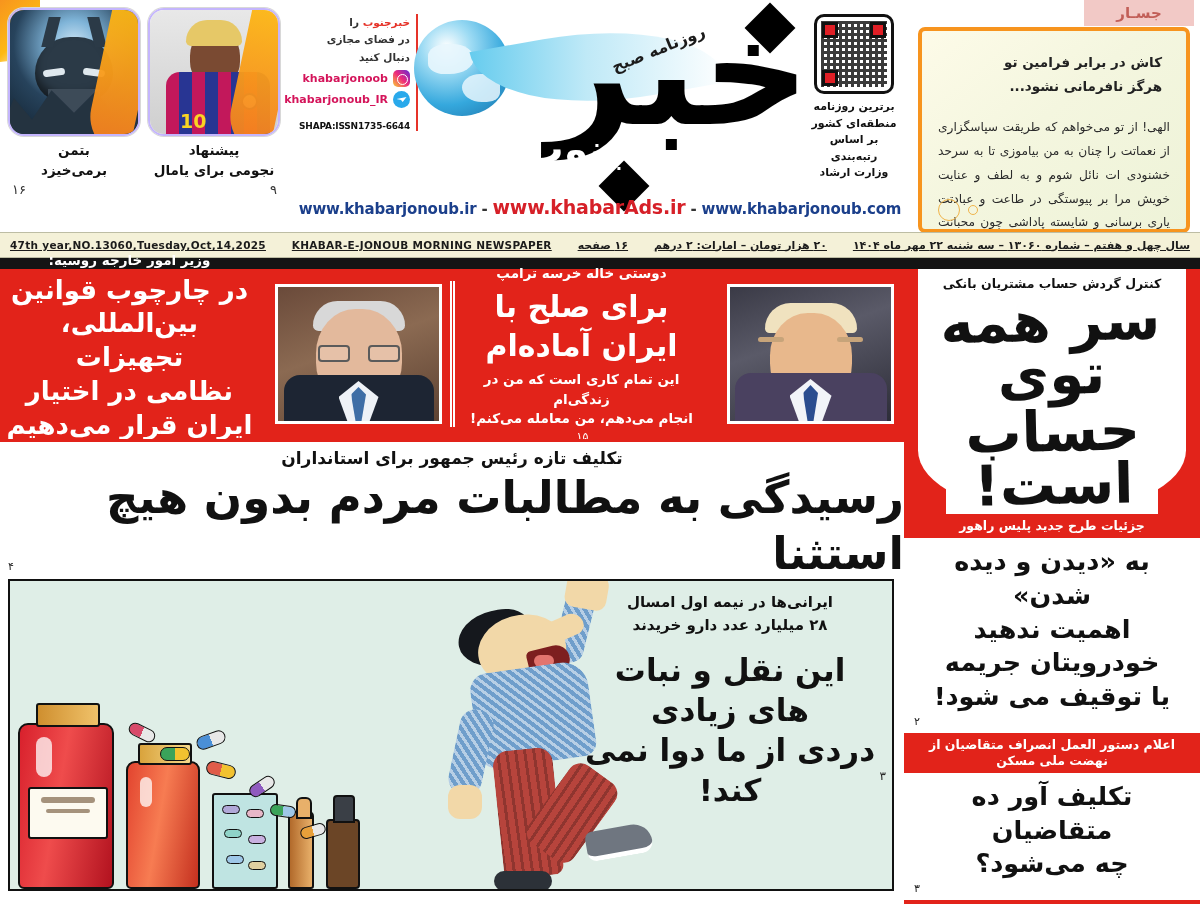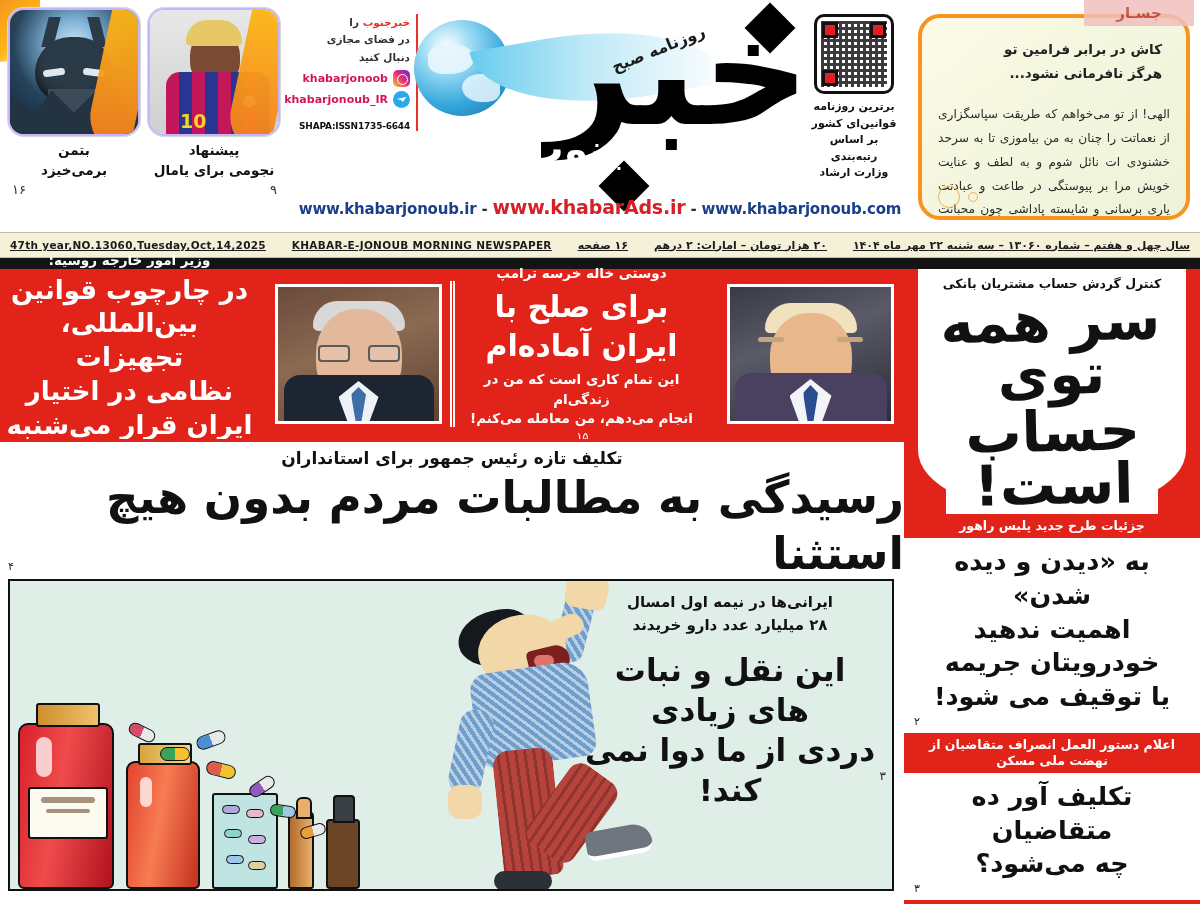--- a/index.html
+++ b/index.html
@@ -127,22 +127,22 @@
      background-image:
        linear-gradient(90deg,#111 50%,transparent 50%),
        linear-gradient(#111 50%,transparent 50%);
      background-size:6px 6px,6px 6px; opacity:.82;}
   .qr .fm{position:absolute;width:16px;height:16px;border:3px solid #111;background:#fff;}
   .qr .fm i{display:block;width:100%;height:100%;background:#e01f26;}
   .qr .fm.a{left:5px;top:5px;} .qr .fm.b{right:5px;top:5px;} .qr .fm.c{left:5px;bottom:5px;}
   .qr-cap{margin-top:5px;font-size:11px;font-weight:700;line-height:1.5;color:#111;}
 
   
-  .prayer{position:absolute;left:918px;top:14px;width:272px;height:206px;
-     border:4px solid #f7941e;border-radius:22px;
+  .prayer{position:absolute;left:918px;top:27px;width:272px;height:206px;
+     border:4px solid #f7941e;border-radius:7px;
      background:linear-gradient(140deg,#fdfbe8 0%,#f4f6df 45%,#eef3d8 100%);
      padding:20px 16px 10px;direction:rtl;overflow:hidden;}
   .prayer .q{font-size:13.5px;font-weight:700;color:#222;line-height:1.75;text-align:right;
      margin-right:8px;}
   .prayer .body{margin-top:18px;font-size:12.2px;color:#2b2b2b;line-height:1.95;text-align:justify;}
   .prayer .c1{position:absolute;left:16px;bottom:8px;width:22px;height:22px;border:1.5px solid #f0b44a;border-radius:50%;}
   .prayer .c2{position:absolute;left:46px;bottom:14px;width:10px;height:10px;border:1.5px solid #f0b44a;border-radius:50%;}
   .jasar{position:absolute;right:6px;top:0px;width:110px;height:26px;background:#f0c0bd;
      display:flex;align-items:center;justify-content:center;
      font-size:15px;font-weight:700;color:#b8443c;letter-spacing:6px;opacity:.85;}
@@ -395,21 +395,21 @@
           </span>
           <span class="fm b">
             <i></i>
           </span>
           <span class="fm c">
             <i></i>
           </span>
       </div>
       <div class="qr-cap">
         <span>برترین روزنامه</span><br>
-        <span>قوانین‌ای کشور</span><br>
+        <span>منطقه‌ای کشور</span><br>
         <span>بر اساس</span><br>
         <span>رتبه‌بندی</span><br>
         <span>وزارت ارشاد</span>
       </div>
     </div>
 
     <div class="prayer">
       <div class="q">
         <span>کاش در برابر فرامین تو</span><br>
         <span>هرگز نافرمانی نشود...</span>
@@ -526,21 +526,21 @@
                 </div>
               <div class="suit"></div>
                 <div class="shirt"></div>
                 <div class="tie"></div>
             </div>
           </div>
           <div class="rb-text">
             <div class="rb-kick">وزیر امور خارجه روسیه:</div>
             <div class="rb-head">
               <span class="ln">در چارچوب قوانین بین‌المللی، تجهیزات</span>
-              <span class="ln">نظامی در اختیار ایران قرار می‌شنبه</span>
+              <span class="ln">نظامی در اختیار ایران قرار می‌دهیم</span>
             </div>
             <div class="rb-pg">۱۵</div>
           </div>
         </div>
       </div>
 
       <div class="mainhead">
         <div class="mh-kick">تکلیف تازه رئیس جمهور برای استانداران</div>
         <div class="mh-title">رسیدگی به مطالبات مردم بدون هیچ استثنا</div>
         <div class="mh-dek">مردم را به خودی و غیر خودی تقسیم نکنیم</div>

